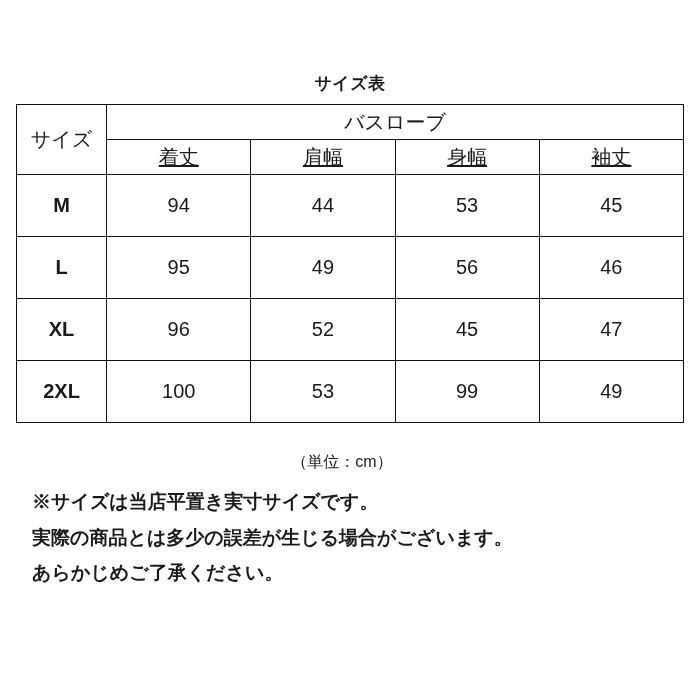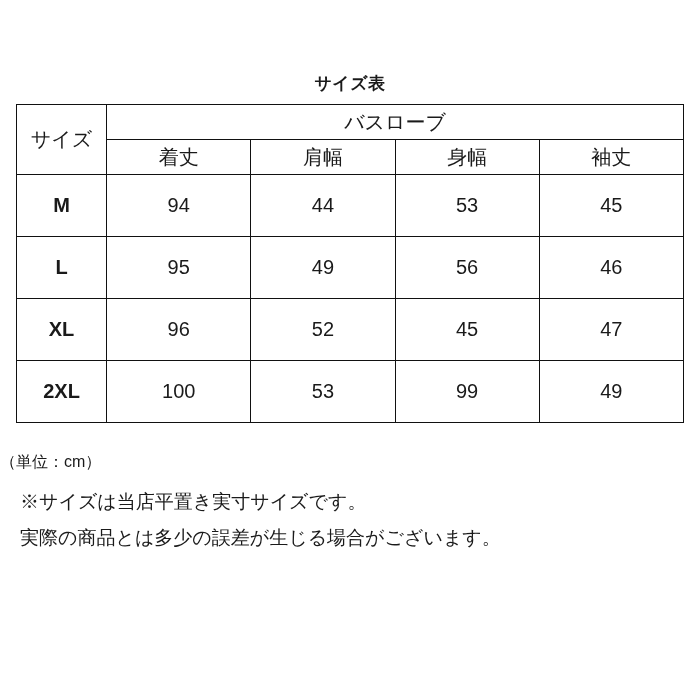--- a/index.html
+++ b/index.html
@@ -57,41 +57,43 @@
   }
   .cell-group {
     height: 34px;
     font-size: 17px;
     font-weight: bold;
   }
   .cell-subhdr {
     height: 34px;
     font-size: 17px;
     font-weight: bold;
+    text-decoration: underline;
   }
   .row-body td {
     height: 61px;
     font-size: 17px;
   }
   .row-body td.label {
     font-weight: bold;
   }
   .unit {
     position: absolute;
     top: 452px;
     left: 0;
     width: 684px;
-    text-align: left;
+    text-align: center;
     font-size: 16px;
   }
   .notes {
     position: absolute;
     top: 488px;
-    left: 20px;
+    left: 32px;
     width: 668px;
+    font-weight: bold;
   }
   .notes p {
     margin: 0 0 8px 0;
     font-size: 19px;
     line-height: 1.45;
   }
 </style>
 </head>
 <body>
 
@@ -148,15 +150,16 @@
         <td>49</td>
       </tr>
     </tbody>
   </table>
 
   <div class="unit">（単位：cm）</div>
 
   <div class="notes">
     <p>※サイズは当店平置き実寸サイズです。</p>
     <p>実際の商品とは多少の誤差が生じる場合がございます。</p>
+    <p>あらかじめご了承ください。</p>
   </div>
 
 </div>
 
 </body></html>

